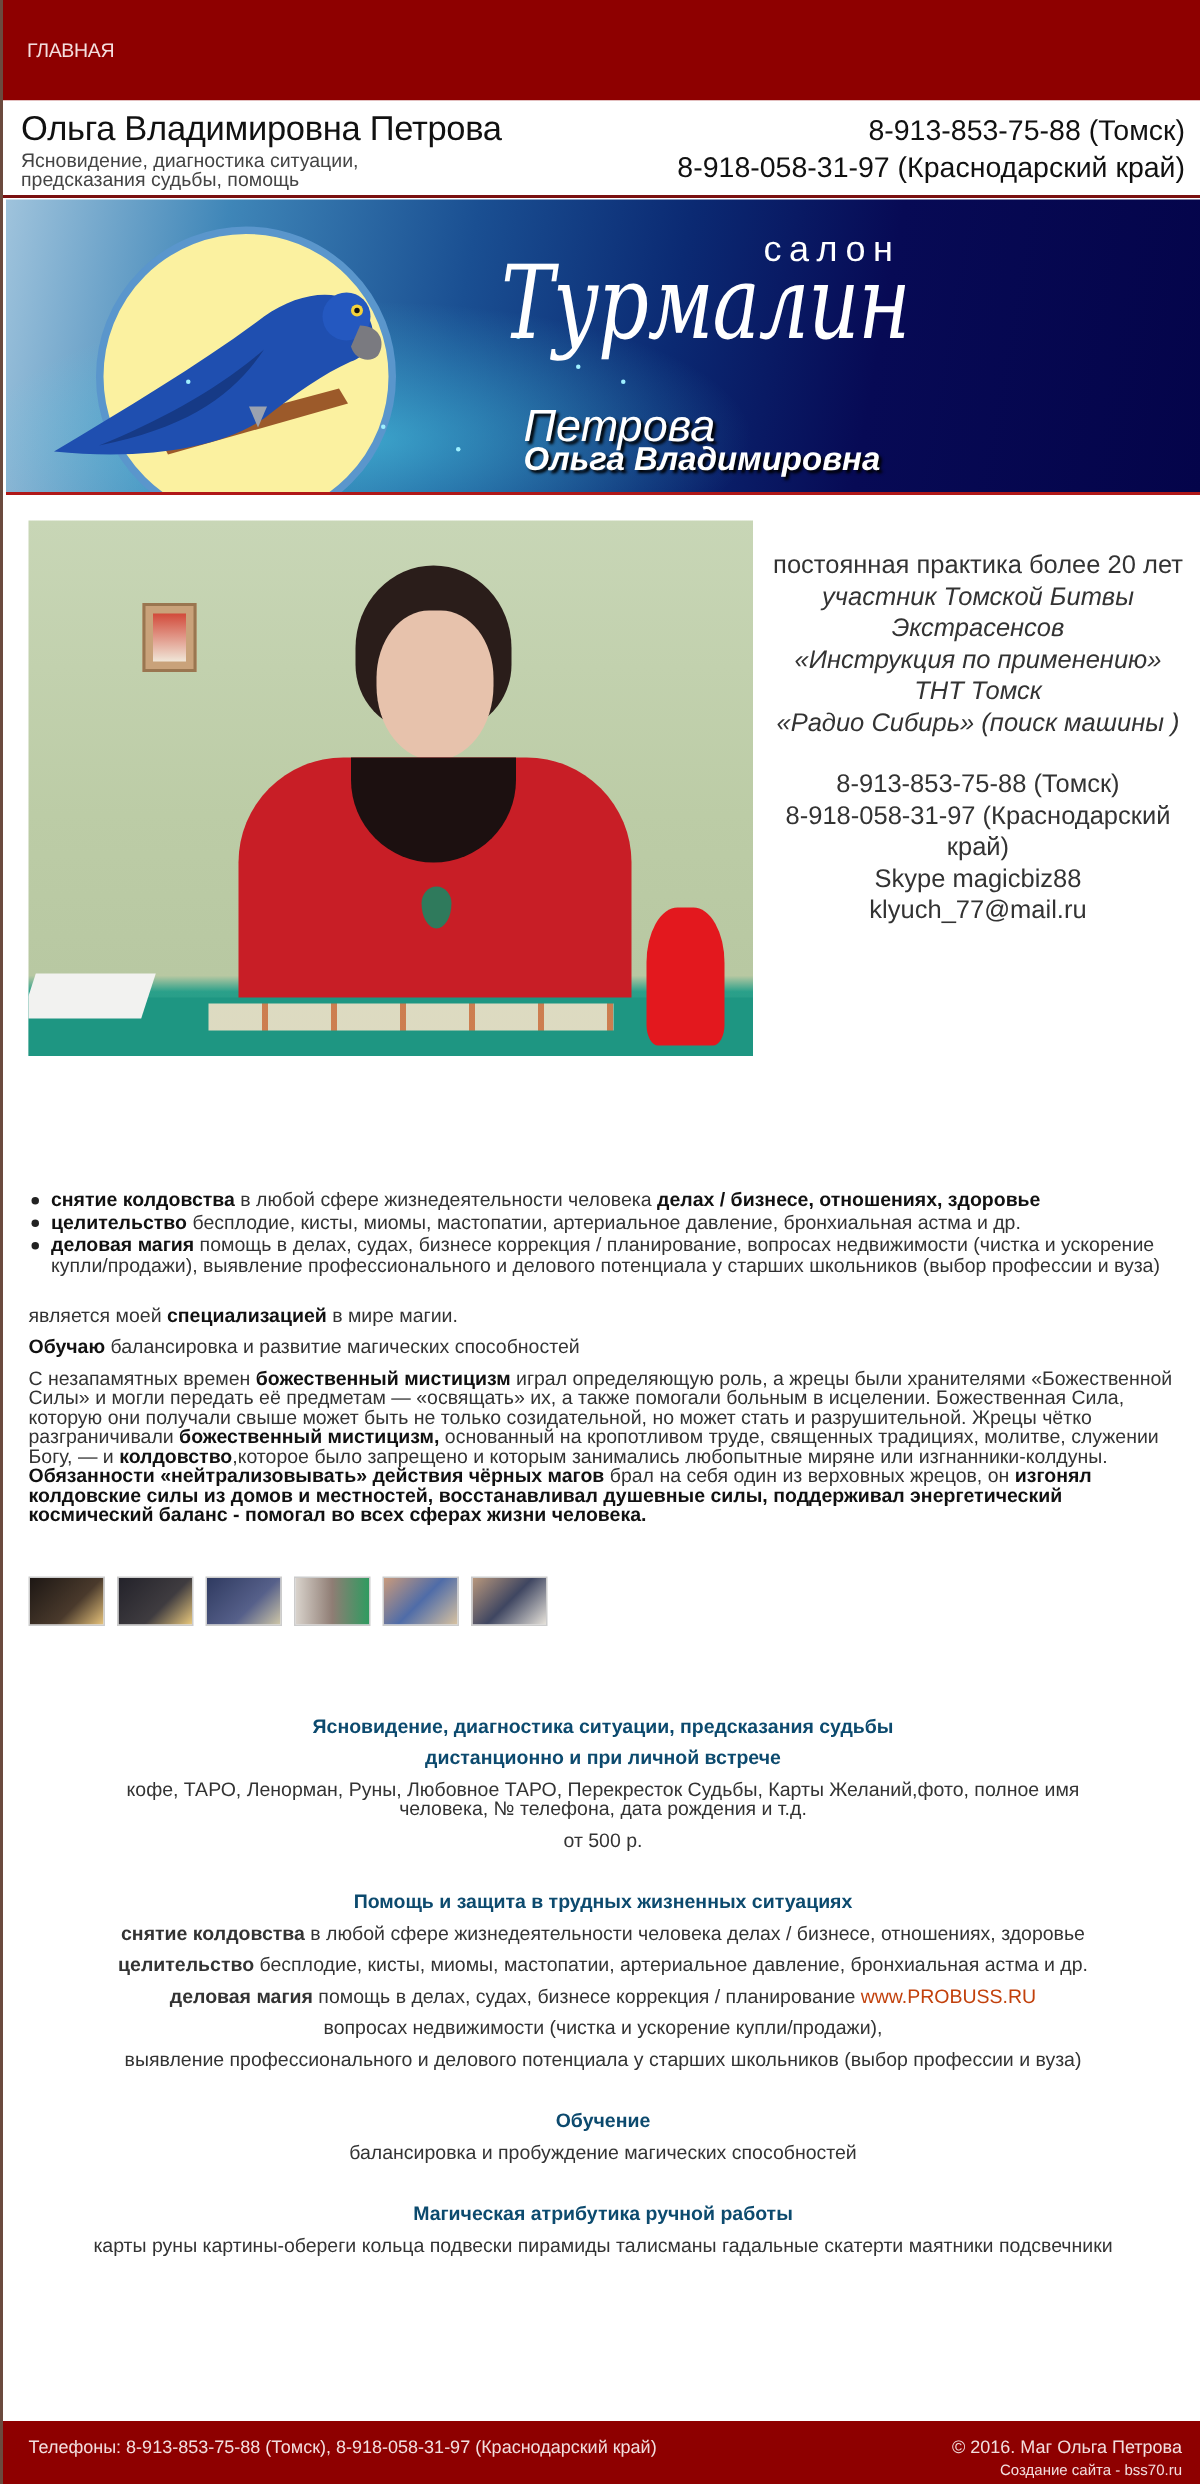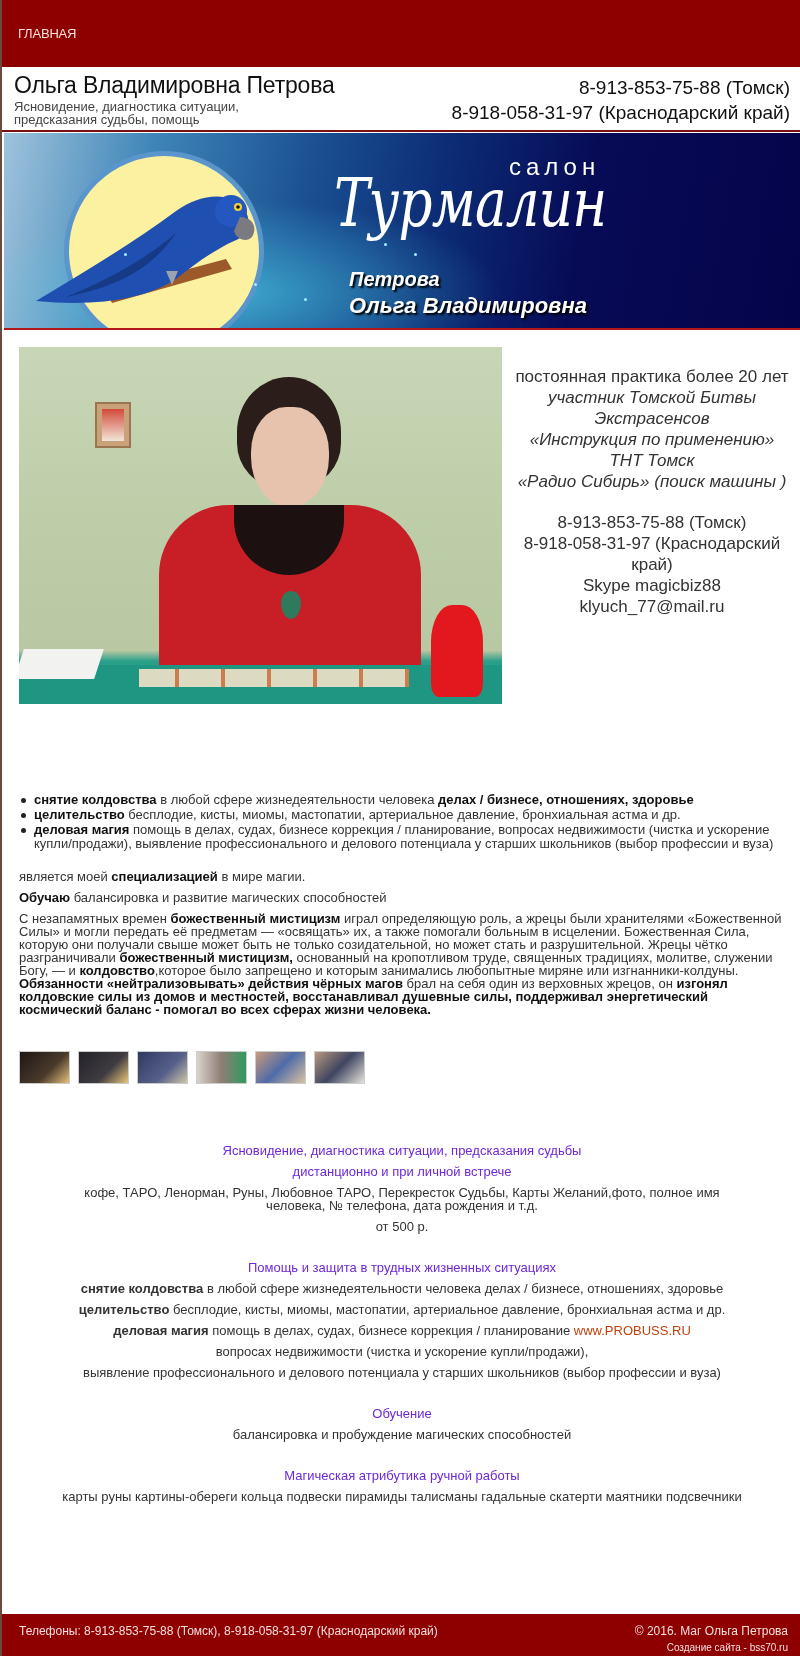--- a/index.html
+++ b/index.html
@@ -19,21 +19,21 @@
   .h-phone2 { position: absolute; right: 12px; top: 35px; font-size: 19px; color: #111; }
 
   
   .banner { position: absolute; left: 2px; top: 133px; width: 798px; height: 197px; overflow: hidden;
     background: linear-gradient(100deg, #9fc3dc 0%, #3f86b8 18%, #1a4f92 38%, #0b2a73 55%, #070a55 72%, #04044a 100%); border-bottom: 2px solid #b01818; }
   .banner .glow { position: absolute; left: -40px; top: 60px; width: 560px; height: 200px; background: radial-gradient(ellipse at center, rgba(80,220,240,0.55), rgba(80,220,240,0) 65%); }
   .moon { position: absolute; left: 60px; top: 18px; width: 200px; height: 200px; border-radius: 50%; background: #fbf1a0; border: 5px solid #5a96cc; }
   .parrot { position: absolute; left: 22px; top: 38px; }
   .salon-small { position: absolute; left: 505px; top: 20px; color: #fff; font-size: 24px; letter-spacing: 5px; }
   .salon-big { position: absolute; left: 330px; top: 30px; color: #fff; font-size: 68px; font-family: "DejaVu Serif", serif; font-style: italic; letter-spacing: -1px; transform: scaleX(0.78); transform-origin: left top; font-weight: normal; }
-  .b-name1 { position: absolute; left: 345px; top: 135px; color: #fff; font-size: 20px; font-style: italic; font-weight: bold; text-shadow: 2px 2px 2px #000; }
+  .b-name1 { position: absolute; left: 345px; top: 135px; color: #fff; font-size: 30px; font-style: italic; font-weight: normal; text-shadow: 2px 2px 2px #000; }
   .b-name2 { position: absolute; left: 345px; top: 160px; color: #fff; font-size: 22px; font-style: italic; font-weight: bold; text-shadow: 2px 2px 2px #000; }
   .star { position: absolute; width: 3px; height: 3px; border-radius: 50%; background: #9ff0ff; }
 
   
   .photo { position: absolute; left: 17px; top: 347px; width: 483px; height: 357px; overflow: hidden;
     background: linear-gradient(180deg, #c8d6b6 0%, #bccca6 55%, #b8c8a2 85%, #2aa08a 88%, #1e8d78 100%); }
   .photo .icon-frame { position: absolute; left: 76px; top: 55px; width: 36px; height: 46px; background: #c9a27a; border: 2px solid #9a7650; }
   .photo .icon-frame::after { content: ""; position: absolute; left: 5px; top: 5px; width: 22px; height: 32px; background: linear-gradient(#d24a3a, #f0e6d8); }
   .photo .hair { position: absolute; left: 218px; top: 30px; width: 104px; height: 110px; border-radius: 50% 50% 40% 40%; background: #2a1d1a; }
   .photo .face { position: absolute; left: 232px; top: 60px; width: 78px; height: 100px; border-radius: 45% 45% 50% 50%; background: #e7c2ac; }
@@ -60,21 +60,21 @@
   .p-spec { margin-top: 19px; }
   .p-learn { margin-top: 7px; }
   .p-history { margin-top: 7px; line-height: 13px; }
 
   
   .thumbs { position: absolute; left: 17px; top: 1051px; display: flex; gap: 8px; }
   .thumb { width: 51px; height: 33px; border: 1px solid #ccc; }
 
   
   .services { position: absolute; left: 60px; top: 1140px; width: 680px; text-align: center; font-size: 13px; color: #333; line-height: 21px; }
-  .services .t { font-weight: normal; color: #6d28d9; }
+  .services .t { font-weight: bold; color: #0c4a6e; }
   .services .tight { line-height: 13px; padding: 4px 0; }
   .services .sp { height: 20px; }
   .services a { color: #c2410c; text-decoration: none; text-align: right; }
 
   
   .footer { position: absolute; left: 0; top: 1614px; width: 800px; height: 42px; background: #8e0000; }
   .f-left { position: absolute; left: 17px; top: 10px; color: #f2dede; font-size: 12px; }
   .f-right { position: absolute; right: 14px; top: 10px; color: #f2dede; font-size: 12px; }
   .f-credit { position: absolute; right: 14px; top: 28px; color: #f2dede; font-size: 10px; text-decoration: none; }
 </style>

